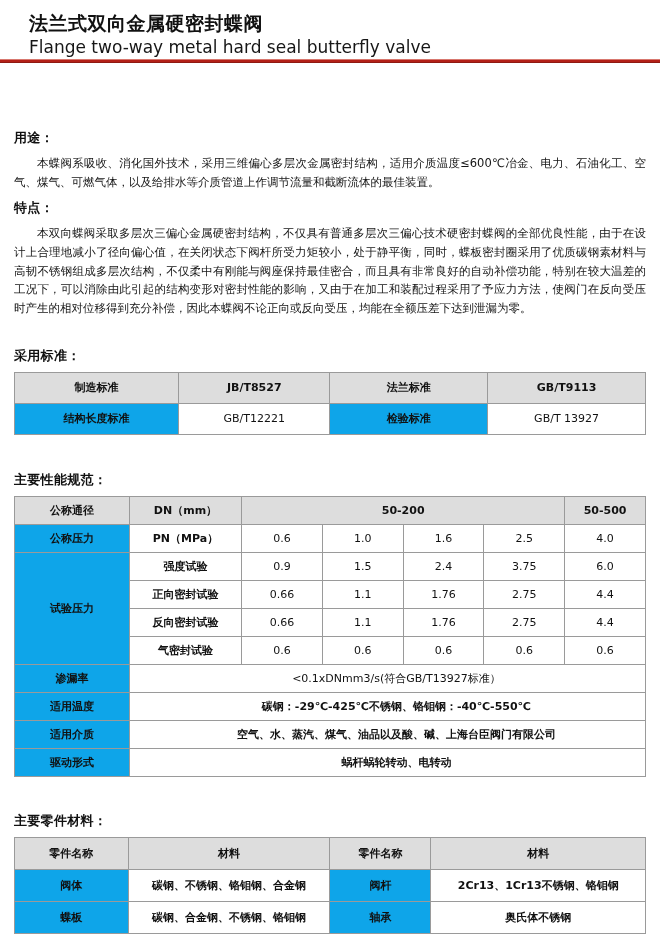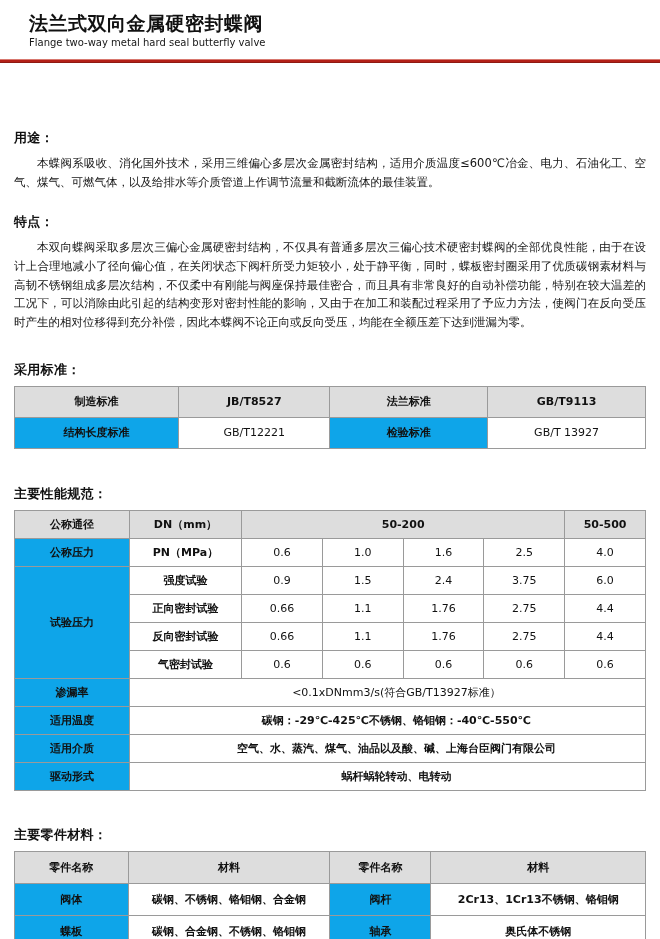--- a/index.html
+++ b/index.html
@@ -29,21 +29,21 @@
   .title-block { padding-top: 1px; }
   .title-cn {
     font-size: 19px;
     font-weight: bold;
     letter-spacing: 0.5px;
     line-height: 1.12;
     color: #111111;
     white-space: nowrap;
   }
   .title-en {
-    font-size: 10px;
+    font-size: 17px;
     font-weight: normal;
     line-height: 1.25;
     margin-top: 3px;
     color: #161616;
     white-space: nowrap;
   }
 
   .brand-block {
     display: flex;
     align-items: flex-start;
@@ -90,21 +90,21 @@
     box-sizing: border-box;
   }
   .section-heading {
     font-size: 13px;
     font-weight: bold;
     color: #111111;
     margin: 0 0 7px 0;
     letter-spacing: 0.3px;
   }
   .sec-usage { margin-top: 66px; }
-  .sec-features { margin-top: 22px; }
+  .sec-features { margin-top: 8px; }
   .sec-standards { margin-top: 30px; }
   .sec-specs { margin-top: 36px; }
   .sec-materials { margin-top: 35px; }
 
   .body-para {
     font-size: 11.5px;
     line-height: 1.62;
     text-align: justify;
     text-justify: inter-ideograph;
     text-indent: 2em;

